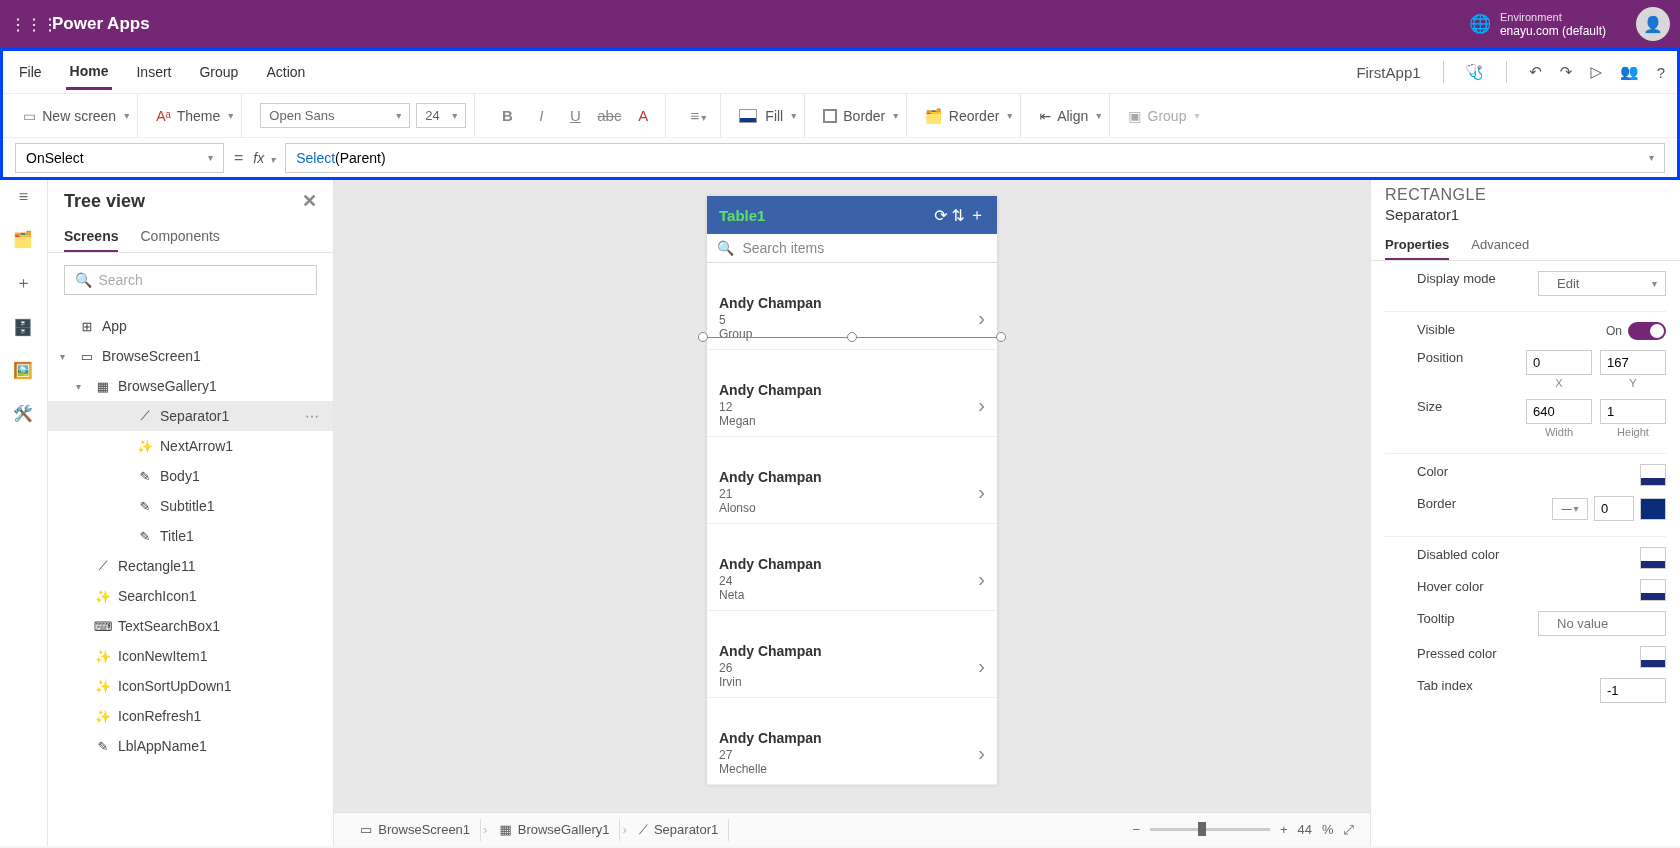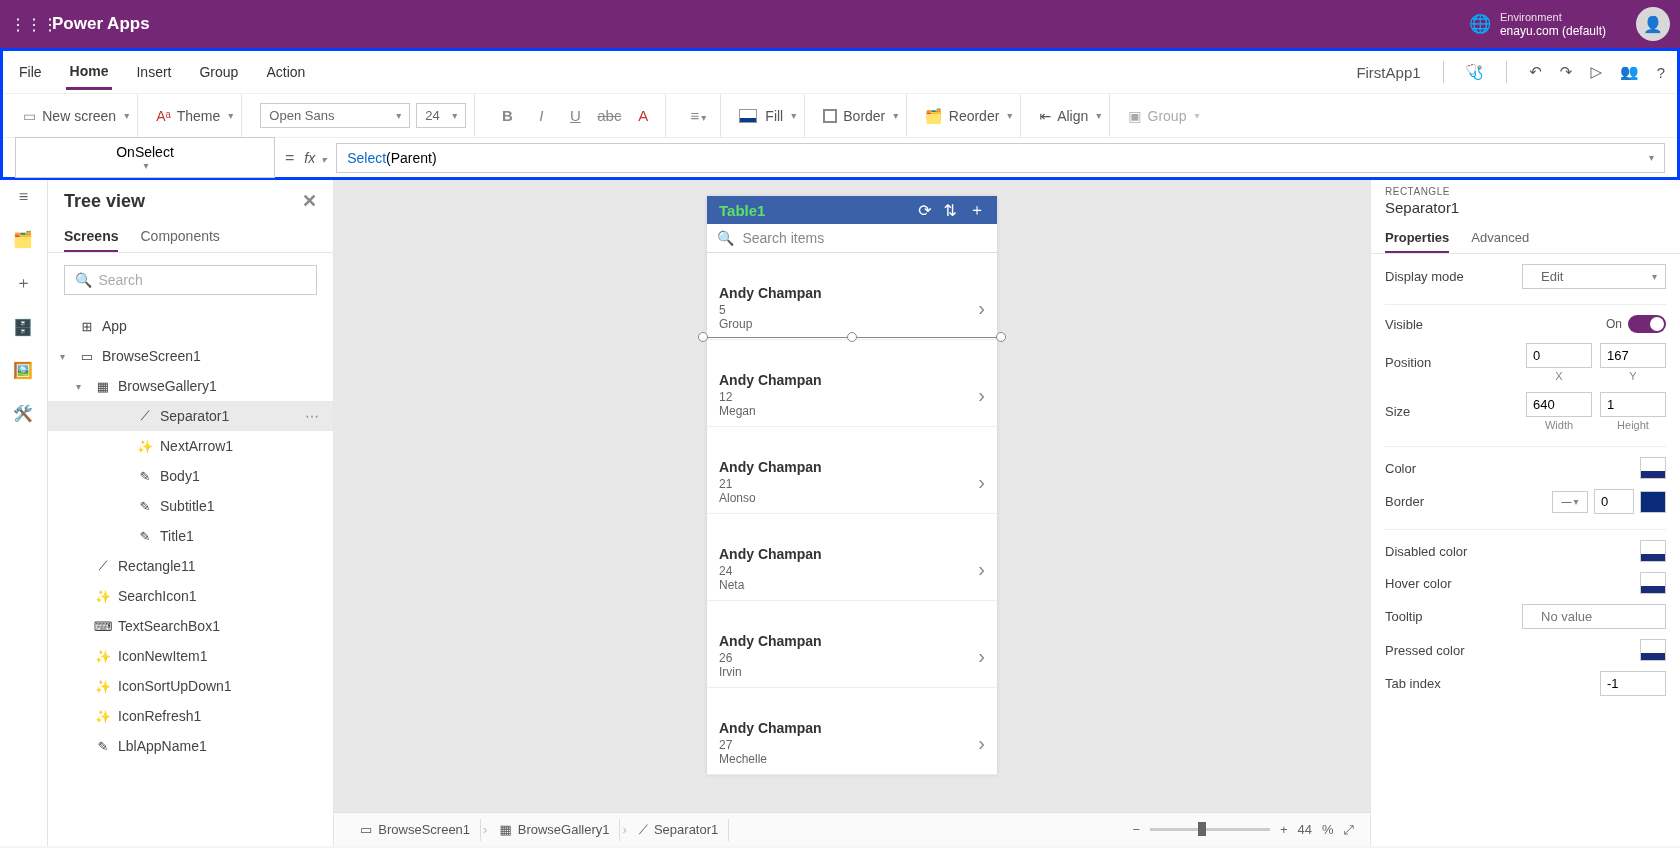--- a/index.html
+++ b/index.html
@@ -26,21 +26,21 @@
 .select-font { width:150px; }
 .select-size { width:50px; }
 .txt-btn { width:28px; text-align:center; font-size:15px; color:#888; }
 .bold-b { font-weight:700; }
 .italic-i { font-style:italic; }
 .underline-u { text-decoration:underline; }
 .strike-s { text-decoration:line-through; }
 .fill-swatch { width:18px; height:14px; background:linear-gradient(#fff 0 70%, #0b3b8f 70%); border:1px solid #999; display:inline-block; margin-right:2px; }
 .chevron { font-size:10px; color:#888; margin-left:2px; }
 .formula-row { height: 40px; display:flex; align-items:center; padding:4px 12px; gap:10px; border-top:1px solid #eee; }
-.prop-select { border:1px solid #ccc; padding:6px 10px; background:#fff; font-size:14px; width:260px; display:flex; justify-content:space-between; align-items:center;flex-direction:column; }
+.prop-select { border:1px solid #ccc; padding:6px 10px; background:#fff; font-size:14px; width:209px; display:flex; justify-content:space-between; align-items:center; }
 .fx-label { font-style:italic; color:#555; font-size:14px; }
 .formula-input { flex:1; border:1px solid #ccc; padding:6px 10px; font-family: Consolas, monospace; font-size:14px; background:#fff; display:flex; align-items:center; }
 .fx-func { color:#0b6bcb; }
 .main-area { display:flex; height: calc(848px - 48px - 134px); }
 .left-rail { width:48px; background:#fff; border-right:1px solid #e5e5e5; display:flex; flex-direction:column; align-items:center; padding-top:8px; gap:24px; color:#666; font-size:16px; }
 .tree-panel { width:286px; background:#fff; border-right:1px solid #e5e5e5; display:flex; flex-direction:column; }
 .tree-header { display:flex; justify-content:space-between; align-items:center; padding:10px 16px; font-size:18px; font-weight:600; color:#333; }
 .tree-tabs { display:flex; gap:22px; padding:0 16px; border-bottom:1px solid #e5e5e5; font-size:14px; }
 .tree-tab { padding:6px 0; color:#666; cursor:pointer; }
 .tree-tab.active { color:#333; font-weight:600; border-bottom:2px solid #742774; }
@@ -48,44 +48,44 @@
 .tree-list { flex:1; overflow:auto; padding:4px 0; position:relative; }
 .tree-row { display:flex; align-items:center; gap:6px; padding:6px 12px; font-size:14px; color:#444; cursor:pointer; }
 .tree-row.sel { background:#eaeaea; }
 .tree-row .more { margin-left:auto; color:#888; letter-spacing:2px; }
 .indent-1 { padding-left:28px; }
 .indent-3 { padding-left:70px; }
 .tree-icon { width:18px; height:18px; display:inline-flex; align-items:center; justify-content:center; font-size:13px; }
 .tree-caret { font-size:10px; color:#888; width:12px; }
 .canvas-area { flex:1; background:#e8e8e8; position:relative; display:flex; align-items:flex-start; justify-content:center; padding-top:16px; overflow:hidden; }
 .phone-frame { width:290px; background:#fff; box-shadow:0 0 4px rgba(0,0,0,0.1); }
-.phone-header { height:28px; background:#3b62a8; display:flex; align-items:center; padding:0 12px; gap:12px; color:#fff; }
+.phone-header { height:38px; background:#3b62a8; display:flex; align-items:center; padding:0 12px; gap:4px; color:#fff; }
 .phone-title { flex:1; font-size:15px; font-weight:700; color:#5ce067; }
 .phone-hicon { font-size:16px; cursor:pointer; }
 .phone-search { display:flex; align-items:center; gap:8px; padding:6px 10px; border-bottom:1px solid #ddd; color:#888; font-size:14px; }
 .phone-item { padding:8px 12px; border-bottom:1px solid #eee; display:flex; align-items:center;margin-top:24px; }
 .phone-item-text { flex:1; }
 .phone-item-title { font-size:14px; font-weight:600; color:#333; }
 .phone-item-sub1 { font-size:12px; color:#666; margin-top:2px; }
 .phone-item-sub2 { font-size:12px; color:#666; }
 .phone-arrow { color:#888; font-size:20px; }
 .sel-handles { position:absolute; top:157px; left:50%; transform:translateX(-50%); width:298px; height:2px; }
 .handle { width:10px; height:10px; background:#fff; border:1px solid #888; border-radius:50%; position:absolute; top:-5px; }
 .handle.l { left:-5px; } .handle.c { left:50%; margin-left:-5px; } .handle.r { right:-5px; }
 .handle-line { height:1px; background:#888; width:100%; position:absolute; top:0; }
 .props-panel { width:310px; background:#fff; border-left:1px solid #e5e5e5; display:flex; flex-direction:column; }
-.props-head { padding:6px 14px 2px; font-size:10px; color:#666; letter-spacing:0.5px; }
+.props-head { padding:6px 14px 2px; font-size:16px; color:#666; letter-spacing:0.5px; }
 .props-name { padding:0 14px 8px; font-size:15px; color:#333; }
 .props-tabs { display:flex; gap:22px; padding:0 14px; border-bottom:1px solid #e5e5e5; font-size:13px; }
 .props-tab { padding:6px 0; color:#666; cursor:pointer; }
 .props-tab.active { color:#333; font-weight:700; border-bottom:2px solid #742774; }
 .props-body { padding:10px 14px; display:flex; flex-direction:column; gap:10px; font-size:13px; color:#444; }
-.prop-row { display:flex; align-items:center; justify-content:space-between; gap:8px; }
+.prop-row { display:flex; align-items:flex-start; justify-content:space-between; gap:8px;margin-left:32px; }
 .prop-input { border:1px solid #ccc; padding:4px 6px; font-size:13px; width:66px; }
-.prop-input-wide { width:144px;padding-left:18px; }
+.prop-input-wide { width:128px;padding-left:18px; }
 .toggle { width:38px; height:18px; background:#742774; border-radius:10px; position:relative; }
 .toggle::after { content:''; width:14px; height:14px; background:#fff; border-radius:50%; position:absolute; top:2px; right:2px; }
 .toggle-label { font-size:12px; color:#555; margin-right:6px; }
 .pair-col { display:flex; flex-direction:column; align-items:center; font-size:11px; color:#888; gap:2px; }
 .color-swatch { width:26px; height:22px; border:1px solid #ccc; background:linear-gradient(#fff 0 65%, #1a2b7a 65%); }
 .color-solid { background:#0a2b7a; }
 .border-style { width:36px; height:22px; border:1px solid #ccc; display:flex; align-items:center; justify-content:center; font-size:10px; }
 .divider-space { height:6px; border-bottom:1px solid #eee; }
 .breadcrumb { position:absolute; left:0; right:0; bottom:0; height:34px; background:#fafafa; border-top:1px solid #e0e0e0; display:flex; align-items:center; padding:0 16px; font-size:13px; color:#555; gap:2px; }
 .bc-item { display:flex; align-items:center; gap:6px; padding:0 10px; border-right:1px solid #ddd; height:22px; }

